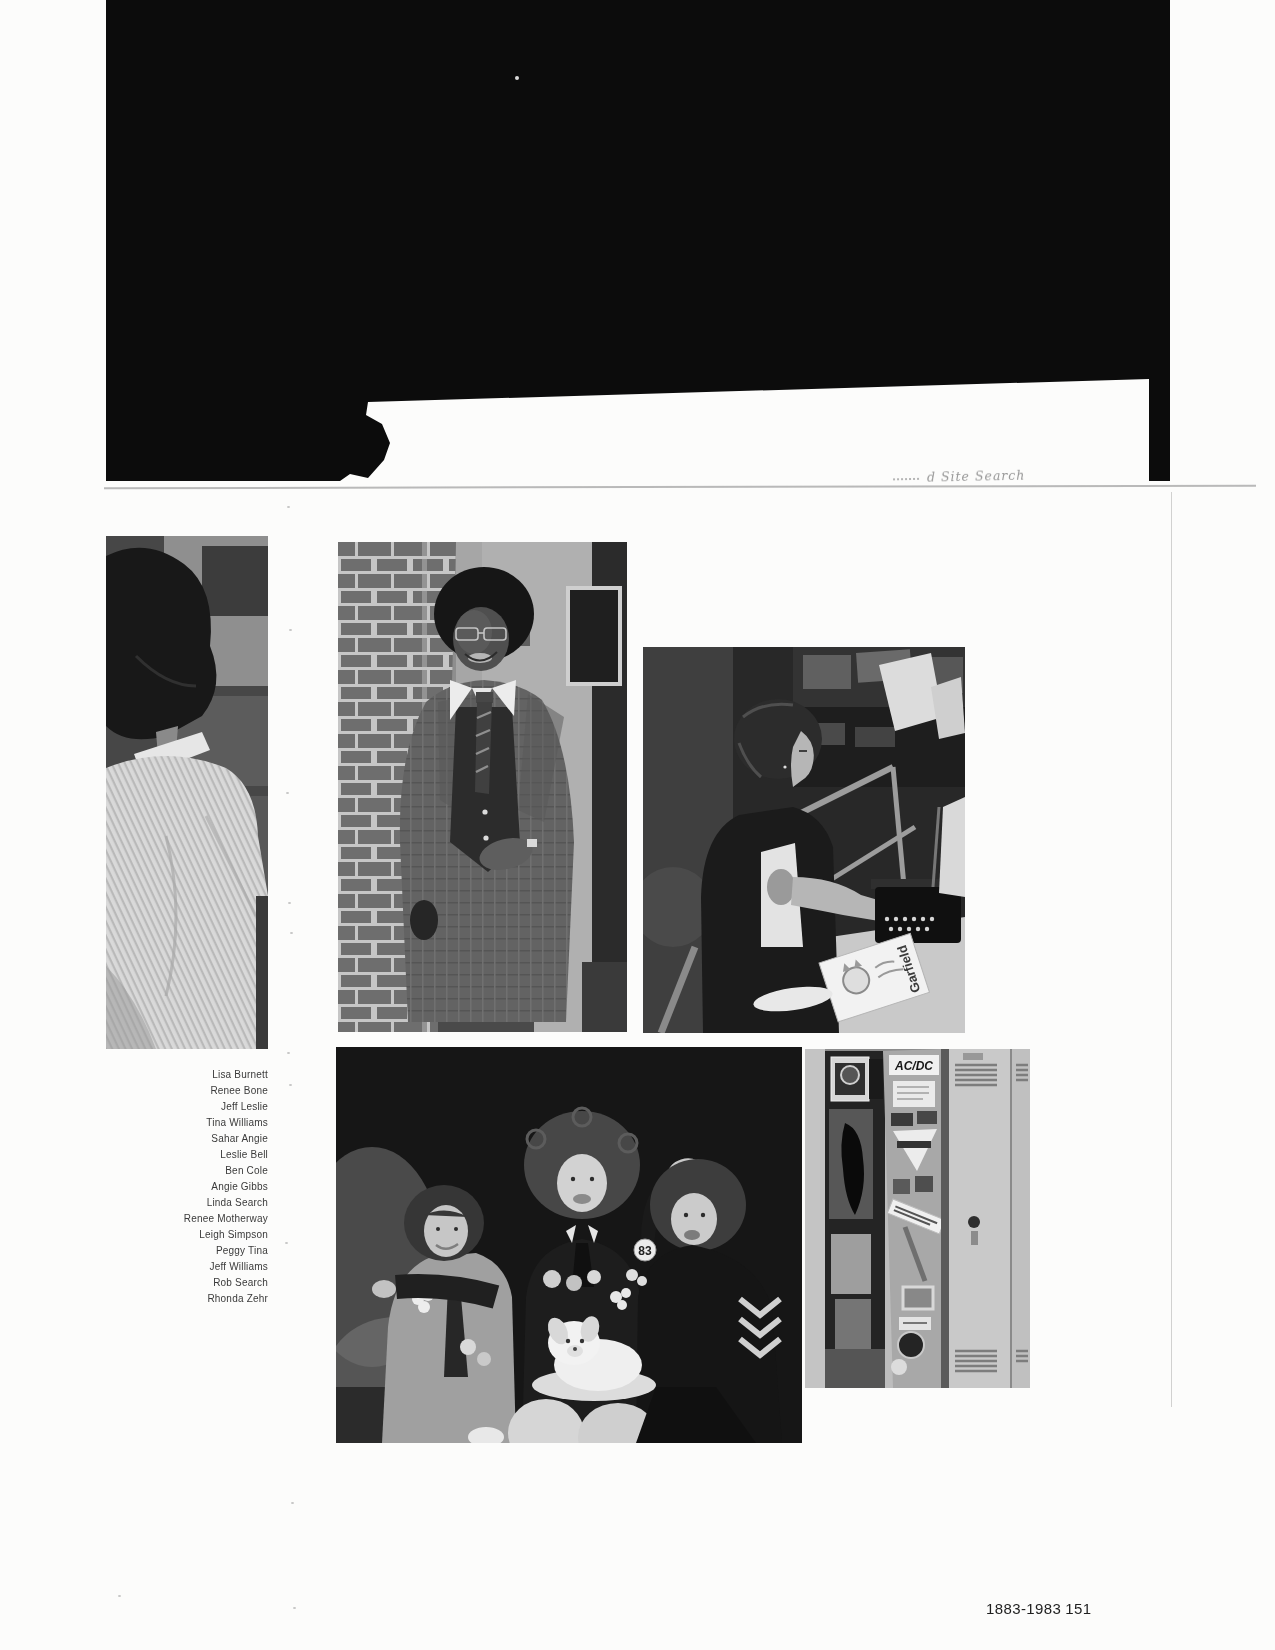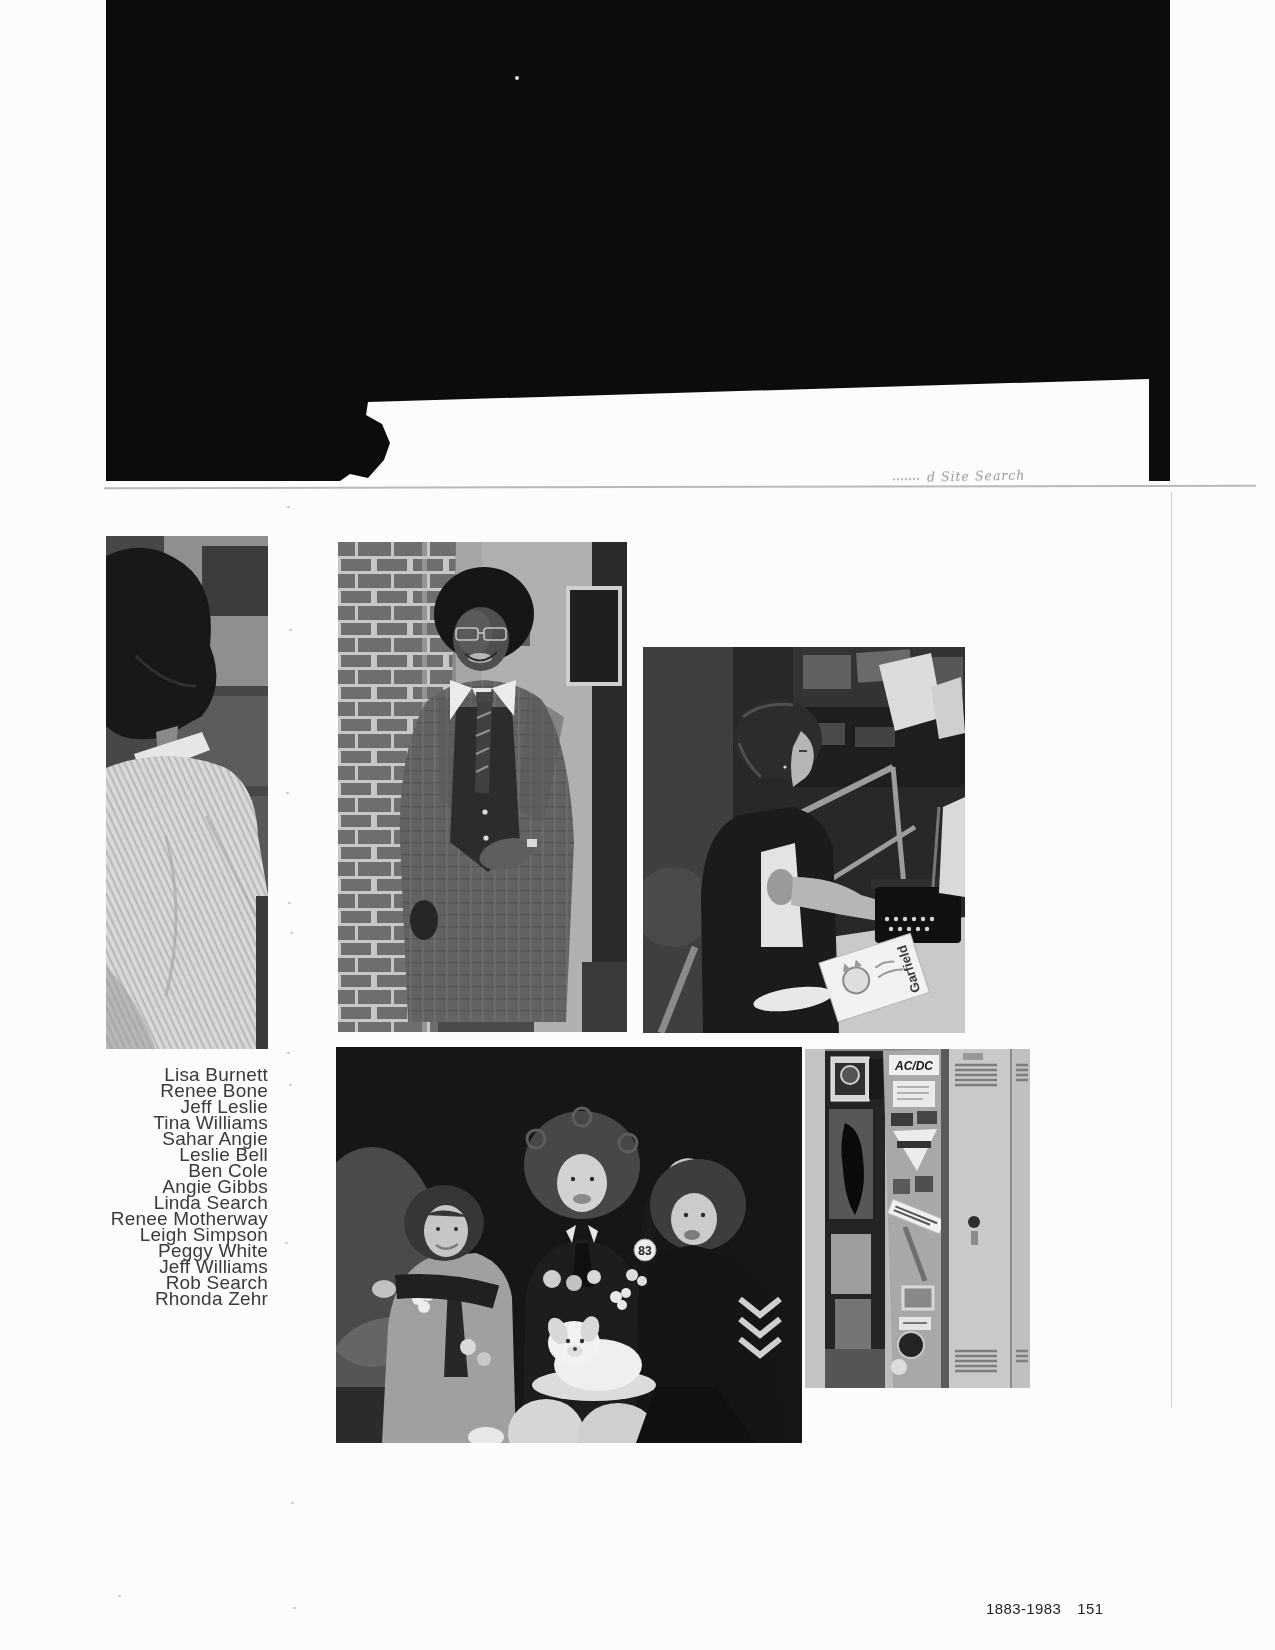--- a/index.html
+++ b/index.html
@@ -21,25 +21,25 @@
   
   .vline{left:1171px;top:492px;width:1px;height:915px;background:#c6c6c6;opacity:.8;}
   
   .photo{position:absolute;background:#888;}
   .ph-left  {left:106px;top:536px;width:162px;height:513px;}
   .ph-suit  {left:338px;top:542px;width:289px;height:490px;}
   .ph-type  {left:643px;top:647px;width:322px;height:386px;}
   .ph-girls {left:336px;top:1047px;width:466px;height:396px;}
   .ph-lock  {left:805px;top:1049px;width:225px;height:339px;}
   
-  .names{left:80px;top:1067px;width:188px;text-align:right;font-size:19px;
+  .names{left:80px;top:1067px;width:188px;text-align:right;font-size:10px;
          line-height:16px;color:#3a3a3a;letter-spacing:.2px;}
   
   .footer{left:986px;top:1600px;font-size:15px;color:#1f1f1f;letter-spacing:.4px;}
-  .footer .pgnum{margin-left:16px;}
+  .footer .pgnum{margin-left:4px;}
   
   .speck{position:absolute;width:3px;height:2px;background:#8f8f8f;opacity:.5;border-radius:50%;}
 </style>
 </head>
 <body>
 
 <div class="page">
 
   <svg class="abs blackscan" width="1275" height="500" viewBox="0 0 1275 500">
     <polygon fill="#0c0c0c" points="106,0 1170,0 1170,481 1149,481 1149,379 368,402 366,415 382,424 390,443 384,460 368,478 350,474 340,481 106,481"></polygon>
@@ -374,21 +374,21 @@
     <div>Renee Bone</div>
     <div>Jeff Leslie</div>
     <div>Tina Williams</div>
     <div>Sahar Angie</div>
     <div>Leslie Bell</div>
     <div>Ben Cole</div>
     <div>Angie Gibbs</div>
     <div>Linda Search</div>
     <div>Renee Motherway</div>
     <div>Leigh Simpson</div>
-    <div>Peggy White</div>
+    <div>Peggy Tina</div>
     <div>Jeff Williams</div>
     <div>Rob Search</div>
     <div>Rhonda Zehr</div>
   </div>
 
   <div class="abs footer">
     <span>1883-1983</span><span class="pgnum">151</span>
   </div>
 
   <div class="speck" style="left:287px;top:506px"></div>

